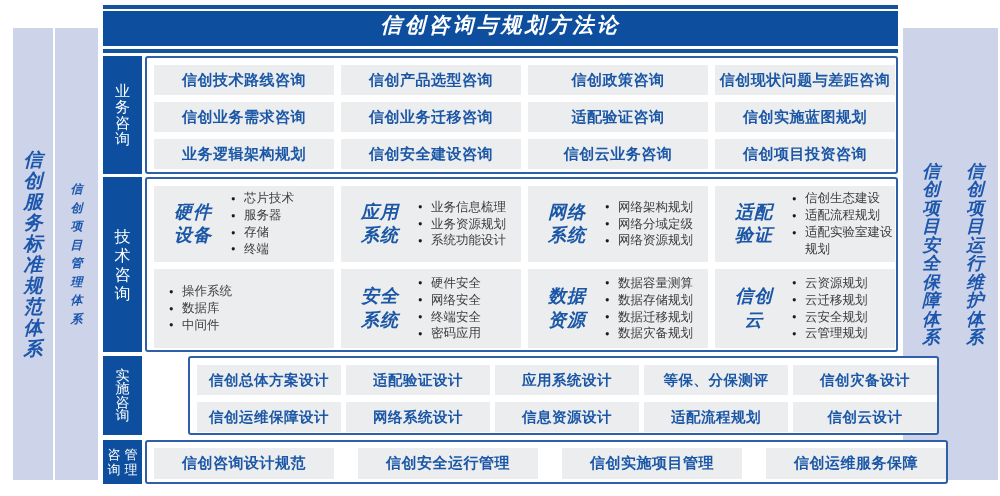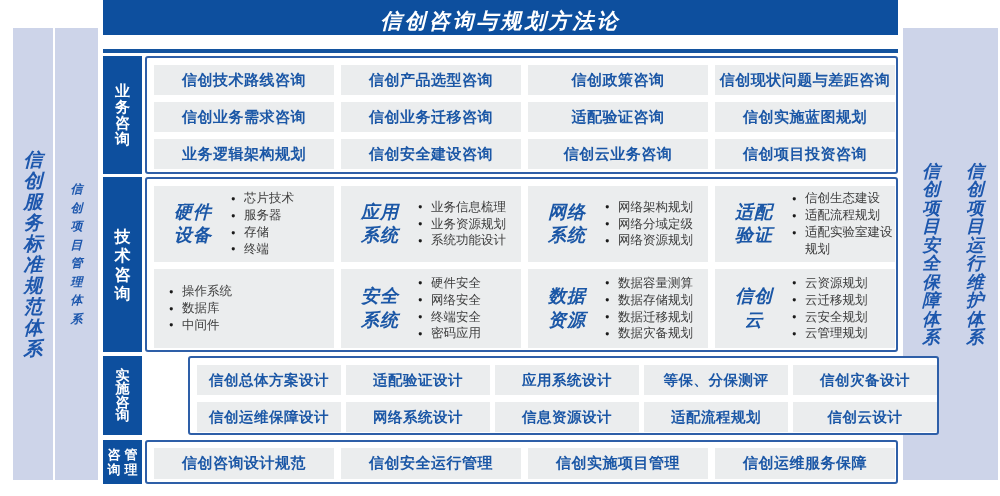--- a/index.html
+++ b/index.html
@@ -16,48 +16,48 @@
   .strip3{left:903px;width:56px;}
   .strip4{left:952px;width:46px;}
   .strip1 .vtext{width:21px;font-size:19px;line-height:21px;}
   .strip2 .vtext{width:21px;font-size:12px;line-height:18.5px;}
   .strip3 .vtext,.strip4 .vtext{width:20px;font-size:17.5px;line-height:18.5px;}
 
   
   .hline{position:absolute;left:103px;width:795px;height:4px;background:#14549f;}
   .hline.top{top:5px;}
   .hline.bottom{top:49px;}
-  .banner{position:absolute;left:103px;top:0;width:795px;height:35px;background:#0d4f9e;
-          display:flex;align-items:flex-end;justify-content:center;font-family:Liberation Serif, serif;}
+  .banner{position:absolute;left:103px;top:11px;width:795px;height:35px;background:#0d4f9e;
+          display:flex;align-items:flex-start;justify-content:center;font-family:Liberation Serif, serif;}
   .banner .title{color:#ffffff;font-size:21px;font-weight:bold;font-style:italic;letter-spacing:3px;}
 
   
   .section{position:absolute;left:103px;width:795px;display:flex;}
   .sec1{top:56px;height:118px;}
   .sec2{top:177px;height:175px;}
   .sec3{top:356px;height:79px;gap:43px;}
   .sec4{top:440px;height:44px;}
   .bar{flex:none;width:39px;margin-right:3px;background:#0d4f9e;
        display:flex;align-items:center;justify-content:center;}
-  .bar .vlabel{word-break:break-all;text-align:center;color:#ffffff;font-weight:bold;}
+  .bar .vlabel{word-break:break-all;text-align:center;color:#ffffff;font-weight:normal;}
   .sec1 .vlabel{width:17px;font-size:15px;line-height:16px;}
   .sec2 .vlabel{width:18px;font-size:16px;line-height:19px;}
   .sec3 .vlabel{width:15px;font-size:14px;line-height:13.5px;}
   .bar-cols{display:flex;gap:3px;}
   .sec4 .vlabel{width:14px;font-size:13px;line-height:15px;}
   .frame{flex:1;box-sizing:border-box;border:2px solid #2e5fa8;border-radius:3px;background:#ffffff;}
 
   .grid1{display:grid;grid-template-columns:repeat(4,180px);grid-template-rows:repeat(3,30px);
          gap:7px;padding:7px 0 0 7px;}
   .grid2{display:grid;grid-template-columns:repeat(4,180px);grid-template-rows:76px 79px;
          gap:7px;padding:7px 0 0 7px;}
   .grid3{display:grid;grid-template-columns:repeat(5,144px);grid-template-rows:repeat(2,30px);
          gap:7px 5px;padding:7px 0 0 7px;}
   .grid4{display:grid;grid-template-columns:repeat(4,180px);grid-template-rows:31px;
-         gap:7px;padding:6px 0 0 7px;}
+         gap:24px;padding:6px 0 0 7px;}
 
   .cell{background:#ebedee;color:#1b57a6;font-weight:bold;font-size:15px;letter-spacing:0.5px;
         display:flex;align-items:center;justify-content:center;white-space:nowrap;}
   .grid3 .cell{font-size:14.5px;}
 
   
   .card{background:#ebedee;display:flex;align-items:center;box-sizing:border-box;padding-left:15px;}
   .card .ttl{flex:none;width:48px;margin-right:14px;text-align:center;color:#1b57a6;
              font-size:18px;font-weight:bold;font-style:italic;line-height:1.3;letter-spacing:1px;}
   .card ul{list-style:none;margin:0;padding:0;font-size:12.5px;color:#3c3c3c;line-height:1.35;}

